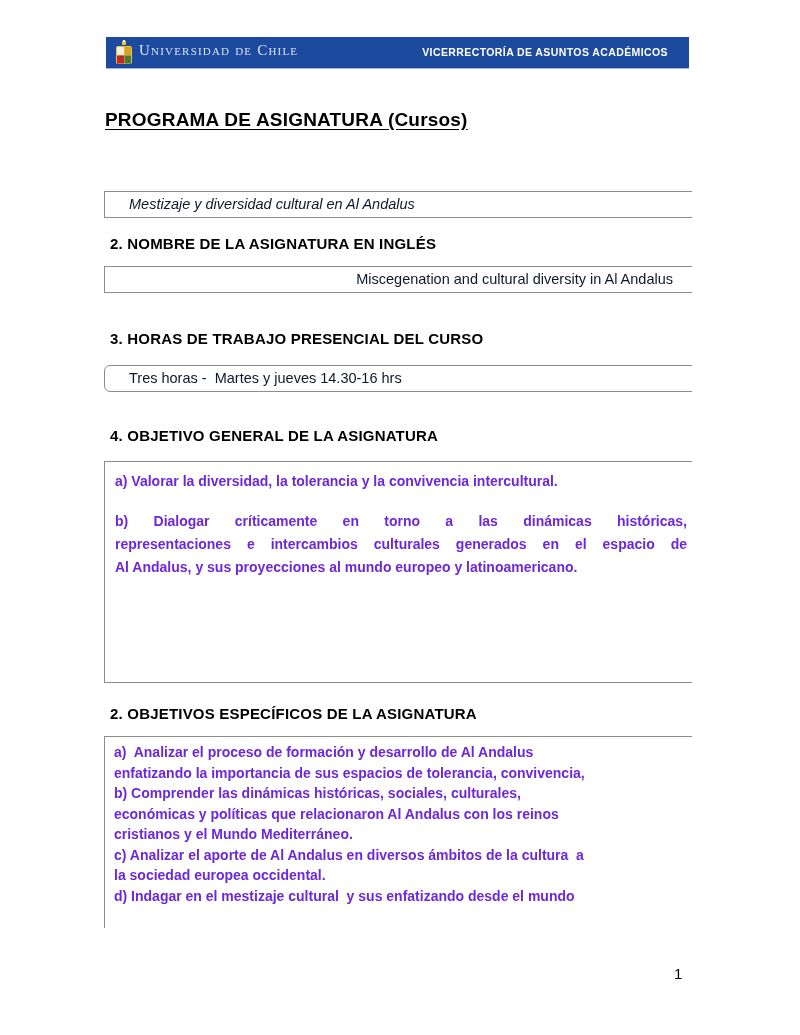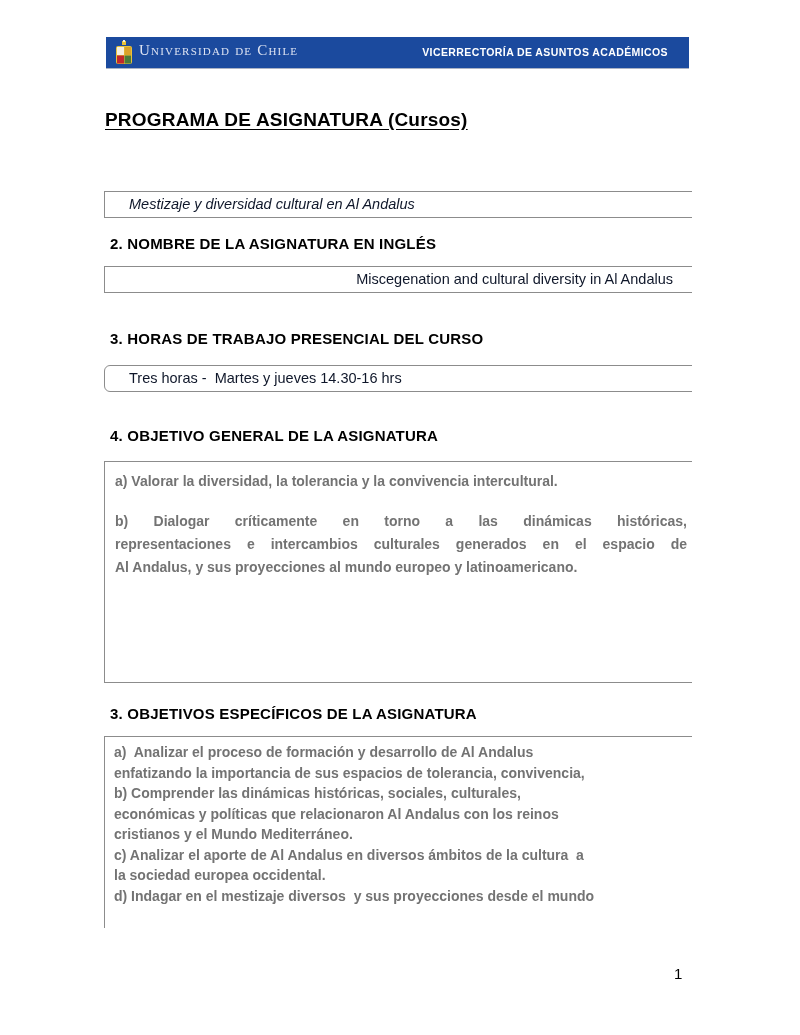--- a/index.html
+++ b/index.html
@@ -46,21 +46,21 @@
     padding:0 24px; white-space:pre; overflow:hidden;
   }
   #box1 { top:191px; font-style:italic; }
   #box2 { top:266px;text-align:right; }
   #box3 { top:365px;border-radius:6px; }
 
   
   .big-box {
     position:absolute; left:104px; width:594px;
     border:1px solid #8c8c8c; box-sizing:border-box; background:#fff;
-    font-size:14px; font-weight:bold; color:#737373;
+    font-size:14px; font-weight:bold; color:#6d28d9;
   }
   #box4 { top:461px; height:222px; padding:8px 10px; line-height:23px; }
   #box4 .para-a { white-space:pre-wrap; }
   #box4 .para-b { margin-top:17px; }
   #box4 .jl { text-align:justify; text-align-last:justify; }
   #box5 { top:736px; height:192px; border-bottom:none; padding:5px 9px; line-height:20.5px; }
   #box5 .line { white-space:pre; }
 
   .page-number {
     position:absolute; left:674px; top:965px; font-size:15px; color:#000;
@@ -98,27 +98,27 @@
   <div class="sec-heading" id="h4">4. OBJETIVO GENERAL DE LA ASIGNATURA</div>
   <div class="big-box" id="box4">
     <div class="para-a">a) Valorar la diversidad, la tolerancia y la convivencia intercultural.</div>
     <div class="para-b">
       <div class="jl">b) Dialogar críticamente en torno a las dinámicas históricas,</div>
       <div class="jl">representaciones e intercambios culturales generados en el espacio de</div>
       <div>Al Andalus, y sus proyecciones al mundo europeo y latinoamericano.</div>
     </div>
   </div>
 
-  <div class="sec-heading" id="h5">3. OBJETIVOS ESPECÍFICOS DE LA ASIGNATURA</div>
+  <div class="sec-heading" id="h5">2. OBJETIVOS ESPECÍFICOS DE LA ASIGNATURA</div>
   <div class="big-box" id="box5">
     <div class="line">a)  Analizar el proceso de formación y desarrollo de Al Andalus</div>
     <div class="line">enfatizando la importancia de sus espacios de tolerancia, convivencia,</div>
     <div class="line">b) Comprender las dinámicas históricas, sociales, culturales,</div>
     <div class="line">económicas y políticas que relacionaron Al Andalus con los reinos</div>
     <div class="line">cristianos y el Mundo Mediterráneo.</div>
     <div class="line">c) Analizar el aporte de Al Andalus en diversos ámbitos de la cultura  a</div>
     <div class="line">la sociedad europea occidental.</div>
-    <div class="line">d) Indagar en el mestizaje diversos  y sus proyecciones desde el mundo</div>
+    <div class="line">d) Indagar en el mestizaje cultural  y sus enfatizando desde el mundo</div>
   </div>
 
   <div class="page-number">1</div>
 
 </div>
 
 </body></html>

